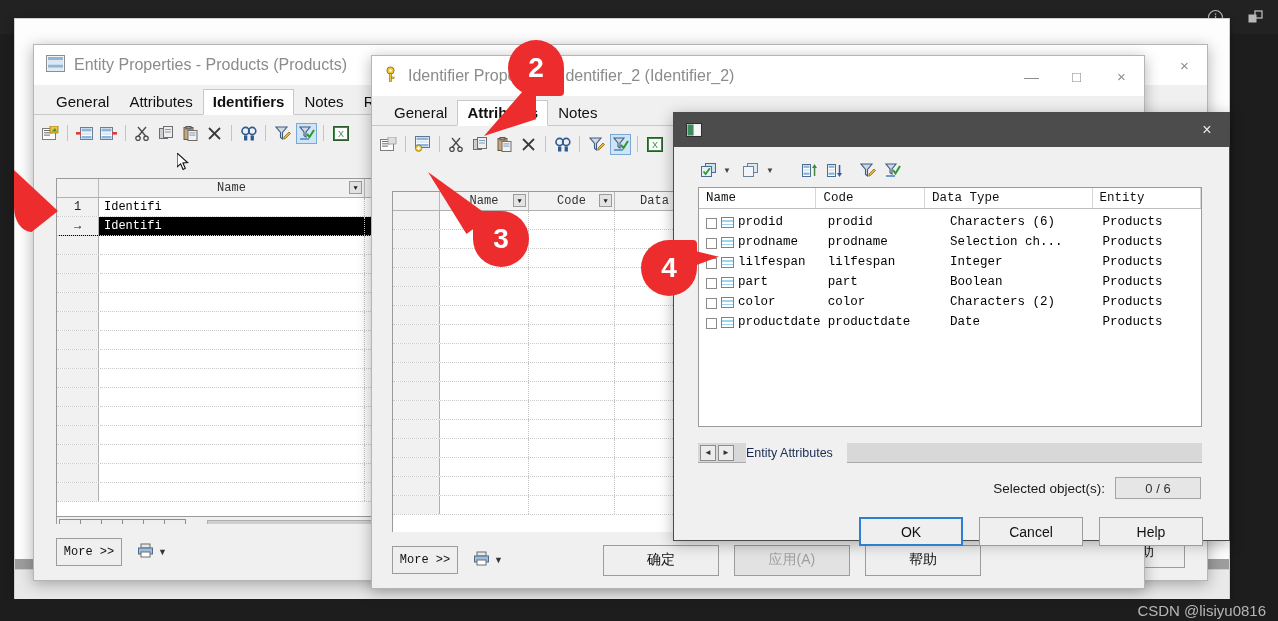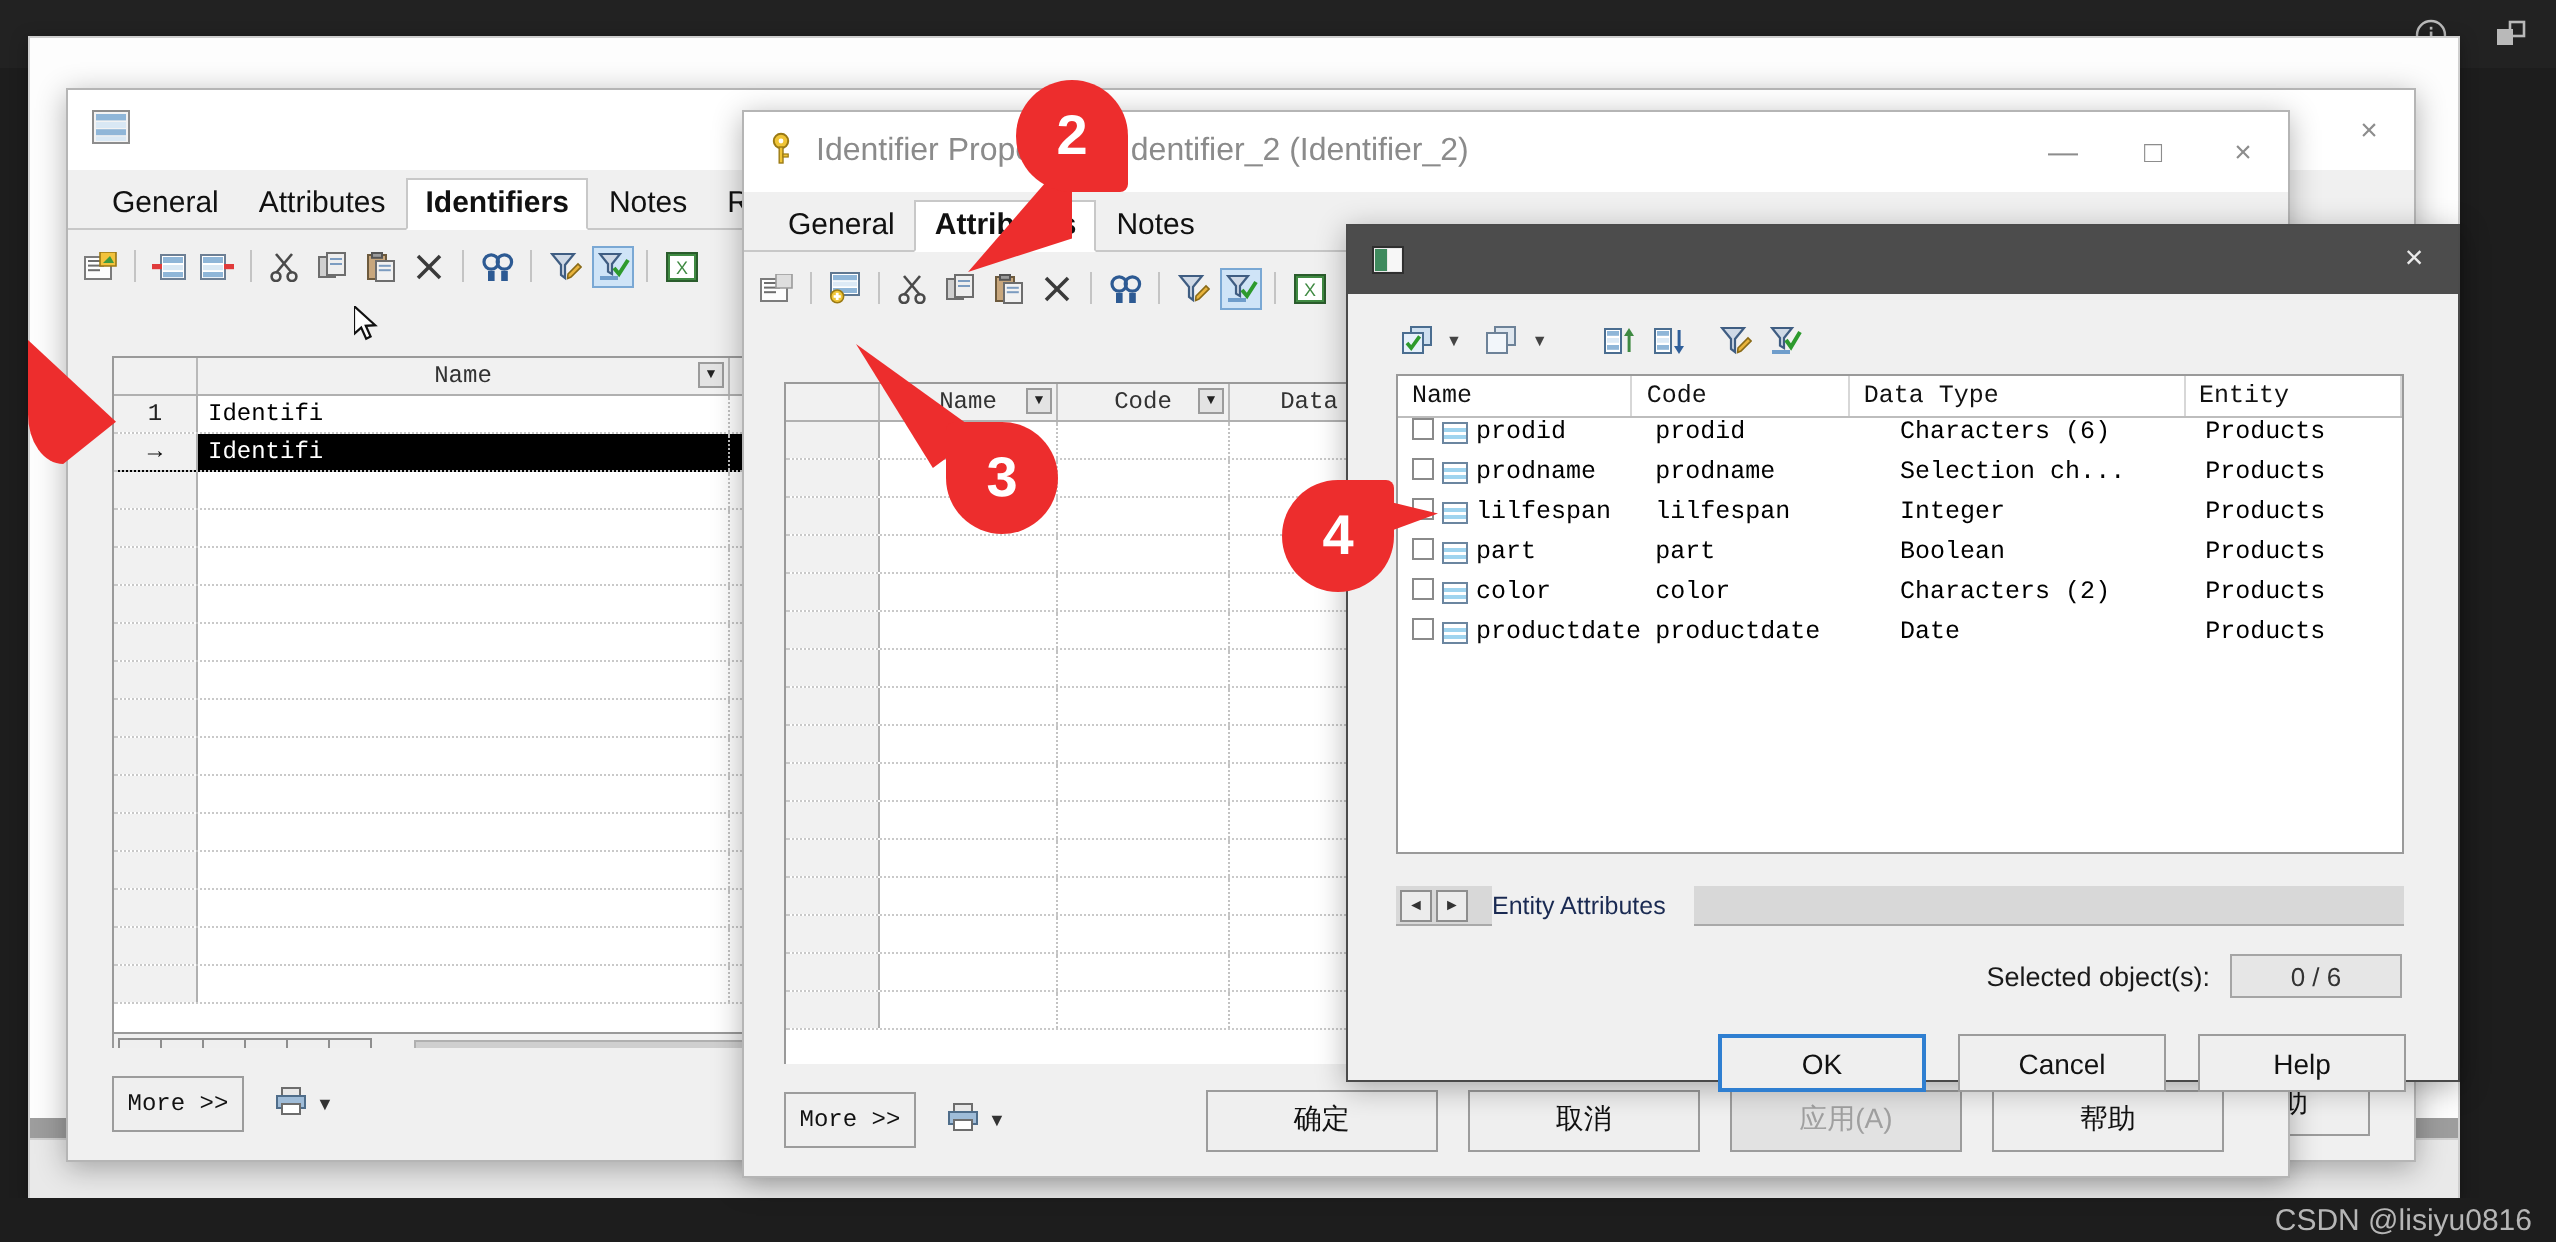--- a/index.html
+++ b/index.html
@@ -158,21 +158,21 @@
   }
   .sel-body { background:#f0f0f0; position:relative; height:calc(100% - 34px); }
   .seltable {
     position:absolute; left:24px; top:40px; width:504px; height:240px;
     background:#fff; border:1px solid #9a9a9a;
     font-family:"Liberation Mono", monospace; font-size:12.5px;
     overflow:hidden;
   }
   .seltable .sthead { display:flex; height:21px; border-bottom:1px solid #bdbdbd; color:#111; }
   .seltable .sth { display:flex; align-items:center; padding-left:7px; border-right:1px solid #d7d7d7; }
-  .selrow { display:flex; height:20px; align-items:flex-start; }
+  .selrow { display:flex; height:20px; align-items:flex-end; }
   .selrow .cbx {
     width:11px; height:11px; border:1px solid #8a8a8a; background:#fff;
     margin-left:7px; margin-right:4px; flex:none;
   }
   .selrow .nm { display:flex; align-items:center; width:130px; }
   .selrow .cd { width:120px; }
   .selrow .dt { width:186px;margin-left:24px; }
   .selrow .en { width:120px; }
   .tbl-ico {
     width:13px; height:11px; flex:none; margin-right:4px;
@@ -252,20 +252,21 @@
     <div class="win-title">
       <span>
         <svg width="19" height="17" viewBox="0 0 19 17">
           <rect x="0.5" y="0.5" width="18" height="16" fill="#f3f3f3" stroke="#8d8d8d"></rect>
           <rect x="2" y="2" width="15" height="3.2" fill="#8fb6d8"></rect>
           <rect x="2" y="6" width="15" height="3" fill="#d9e8f4"></rect>
           <rect x="2" y="9.6" width="15" height="3" fill="#8fb6d8"></rect>
           <rect x="2" y="13.2" width="15" height="2.3" fill="#d9e8f4"></rect>
         </svg>
       </span>
+      <span class="wtxt">Entity Properties - Products (Products)</span>
       <div class="win-ctrls">
         <div class="wb">×</div>
       </div>
     </div>
 
     <div class="tabstrip">
       <div class="tab">General</div>
       <div class="tab">Attributes</div>
       <div class="tab active">Identifiers</div>
       <div class="tab">Notes</div>
@@ -771,21 +772,20 @@
           <svg width="15" height="15" viewBox="0 0 15 15">
               <rect x="3" y="1" width="9" height="4" fill="#e8e8e8" stroke="#6d6d6d"></rect>
               <rect x="0.5" y="5" width="14" height="6" fill="#9fbcd8" stroke="#4f6d8a"></rect>
               <rect x="3" y="9" width="9" height="5" fill="#fff" stroke="#6d6d6d"></rect>
             </svg>
         </span>
         <span style="font-size:9px; color:#333;">▼</span>
       </div>
       <div style="margin-left:100px; display:flex; gap:15px;">
         <div class="btn" style="min-width:116px;">确定</div>
-        <div class="btn" style="min-width:116px;">取消</div>
         <div class="btn disabled" style="min-width:116px;">应用(A)</div>
         <div class="btn" style="min-width:116px;">帮助</div>
       </div>
     </div>
   </div>
 
   <div class="win" id="selwin" style="left:673px; top:112px; width:557px; height:429px;">
 
     <div class="sel-title">
       <span style="margin-right:9px; display:inline-flex;">

